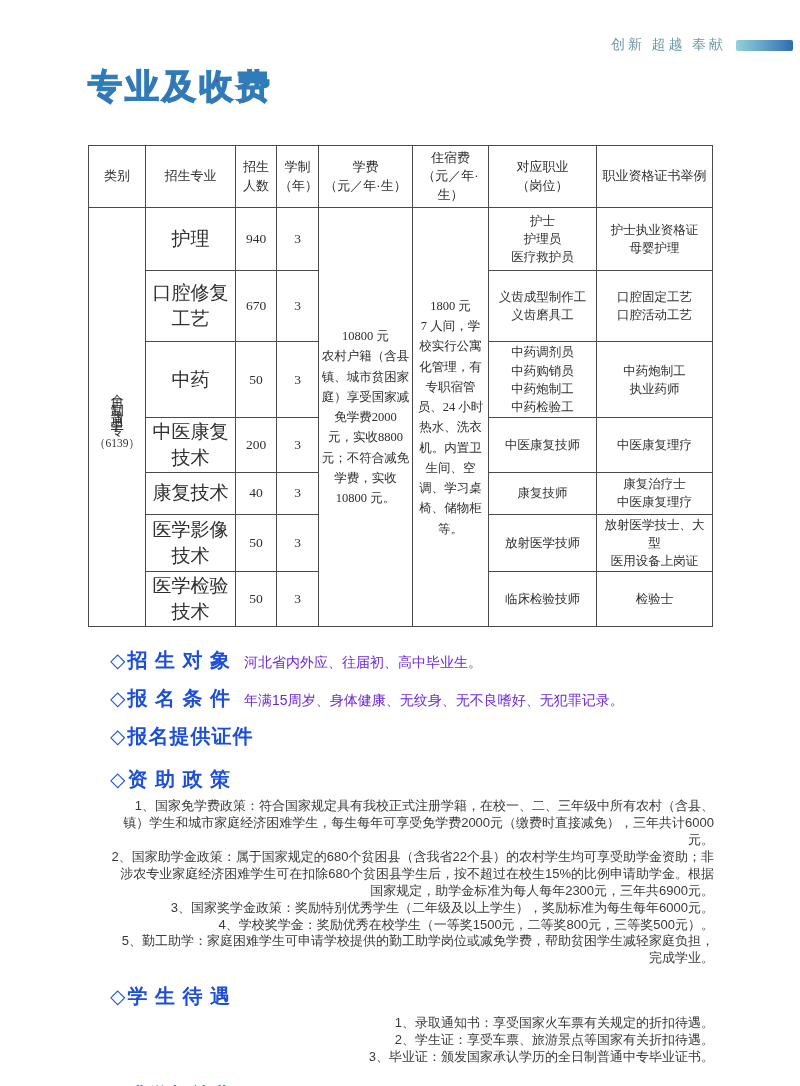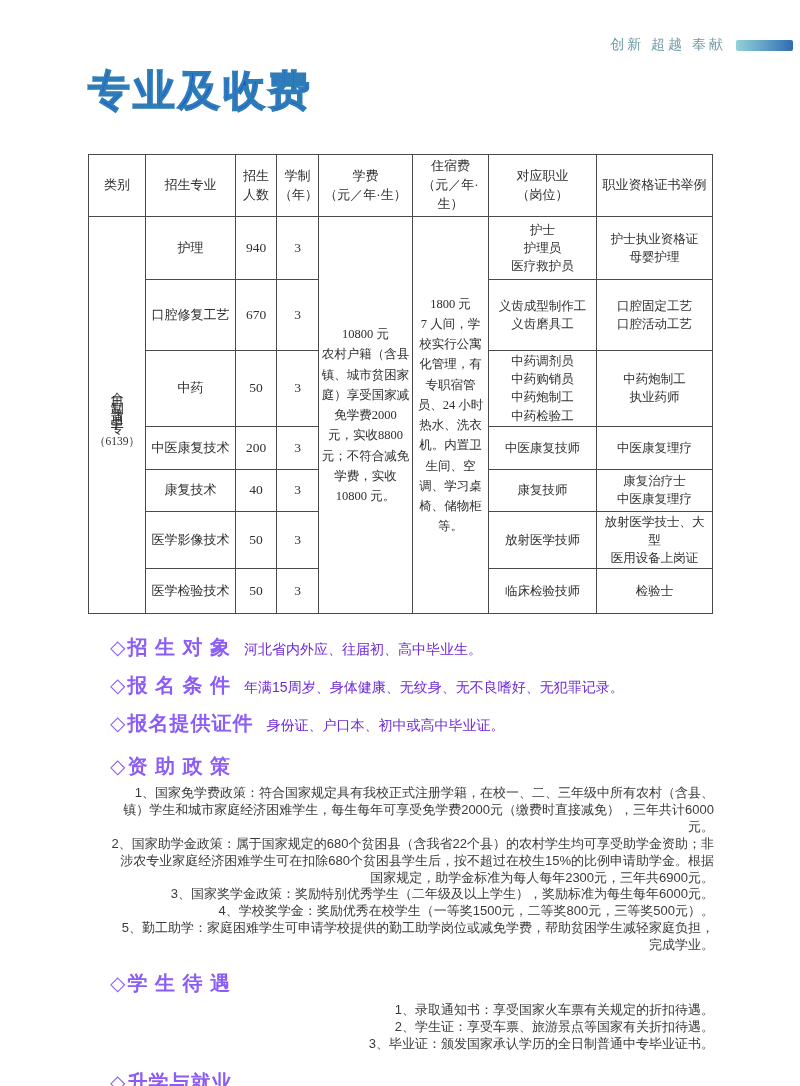--- a/index.html
+++ b/index.html
@@ -11,71 +11,71 @@
     position: relative;
     overflow: hidden;
     color: #3a3a3a;
   }
 
   
   .slogan-row {
     position: absolute; top: 36px; right: 7px;
     display: flex; align-items: center; gap: 10px;
   }
-  .slogan-text { font-size: 14px; color: #6e99a6; letter-spacing: 3px; }
+  .slogan-text { font-size: 14px; color: #6e99a6; letter-spacing: 3px; font-family: Liberation Serif, serif; }
   .slogan-bar {
     width: 57px; height: 11px; border-radius: 2px;
     background: linear-gradient(90deg, #93d2d8 0%, #5b9cc4 55%, #2f6cb0 100%);
   }
 
   
   .page-title {
     margin: 68px 0 0 88px;
-    font-size: 42px; line-height: 1.1;
+    font-size: 34px; line-height: 1.1;
     font-weight: 900; letter-spacing: 3px;
-    color: #1d4ed8;
+    color: #a21caf;
     -webkit-text-stroke: 1.3px #2e7cb8;
   }
 
   
   table.fees {
     border-collapse: collapse; table-layout: fixed;
     width: 624px; margin: 40px 0 0 88px;
     font-family: "Liberation Serif", serif;
     color: #2f2f2f;
   }
   table.fees th, table.fees td {
     border: 1px solid #4a4a4a;
     text-align: center; vertical-align: middle;
     padding: 1px 2px; font-weight: normal;
   }
   table.fees th { font-size: 13px; white-space: pre-line; line-height: 1.45; }
   tr.r-head { height: 62px; }
   tr.r0 { height: 63px; } tr.r1 { height: 71px; padding-left: 21px; } tr.r2 { height: 74px; }
   tr.r3 { height: 43px; } tr.r4 { height: 42px; } tr.r5 { height: 43px; }
   tr.r6 { height: 45px; }
-  td.major { font-size: 13px; }
+  td.major { font-size: 19px; }
   td.num { font-size: 13.5px; }
   td.pre { font-size: 12.5px; white-space: pre-line; line-height: 1.45; }
   td.longtext {
     font-size: 12.5px; white-space: pre-line; line-height: 1.62;
     padding: 4px 3px;
   }
   td.cat-cell { vertical-align: middle; }
   .cat-inner { display: flex; flex-direction: column; align-items: center; gap: 18px; }
   .cat-vertical {
     writing-mode: vertical-lr; text-orientation: upright;
     font-size: 13px; letter-spacing: 5px; line-height: 1.2;
   }
   .cat-code { font-size: 11.5px; }
 
   
   .sections { margin: 20px 86px 0 110px; }
   .sec-head {
-    color: #8b5cf6; font-weight: bold; font-size: 20px;
+    color: #1d4ed8; font-weight: bold; font-size: 20px;
     white-space: nowrap; letter-spacing: 1px;
   }
   .diamond { font-weight: normal; margin-right: 1px; }
   .section-line { display: flex; align-items: baseline; gap: 13px; margin-bottom: 11px; }
   .sec-inline { font-size: 14px; color: #6d28d9; }
   .section-block { margin-top: 12px; }
   .section-block .sec-head { display: block; margin-bottom: 5px; margin-top: 16px; }
   .item { font-size: 13px; line-height: 1.3; color: #3a3a3a; text-align: right; }
 </style>
 </head>
@@ -195,21 +195,20 @@
     <span class="sec-inline">河北省内外应、往届初、高中毕业生。</span>
   </div>
 
   <div class="section-line">
     <span class="sec-head"><span class="diamond">◇</span><span>报  名  条  件</span></span>
     <span class="sec-inline">年满15周岁、身体健康、无纹身、无不良嗜好、无犯罪记录。</span>
   </div>
 
   <div class="section-line">
     <span class="sec-head"><span class="diamond">◇</span><span>报名提供证件</span></span>
-    <span class="sec-inline">身份证、户口本、初中或高中毕业证。</span>
   </div>
 
   <div class="section-block">
     <span class="sec-head"><span class="diamond">◇</span><span>资  助  政  策</span></span>
     <div class="item">1、国家免学费政策：符合国家规定具有我校正式注册学籍，在校一、二、三年级中所有农村（含县、镇）学生和城市家庭经济困难学生，每生每年可享受免学费2000元（缴费时直接减免），三年共计6000元。</div>
     <div class="item">2、国家助学金政策：属于国家规定的680个贫困县（含我省22个县）的农村学生均可享受助学金资助；非涉农专业家庭经济困难学生可在扣除680个贫困县学生后，按不超过在校生15%的比例申请助学金。根据国家规定，助学金标准为每人每年2300元，三年共6900元。</div>
     <div class="item">3、国家奖学金政策：奖励特别优秀学生（二年级及以上学生），奖励标准为每生每年6000元。</div>
     <div class="item">4、学校奖学金：奖励优秀在校学生（一等奖1500元，二等奖800元，三等奖500元）。</div>
     <div class="item">5、勤工助学：家庭困难学生可申请学校提供的勤工助学岗位或减免学费，帮助贫困学生减轻家庭负担，完成学业。</div>
   </div>

